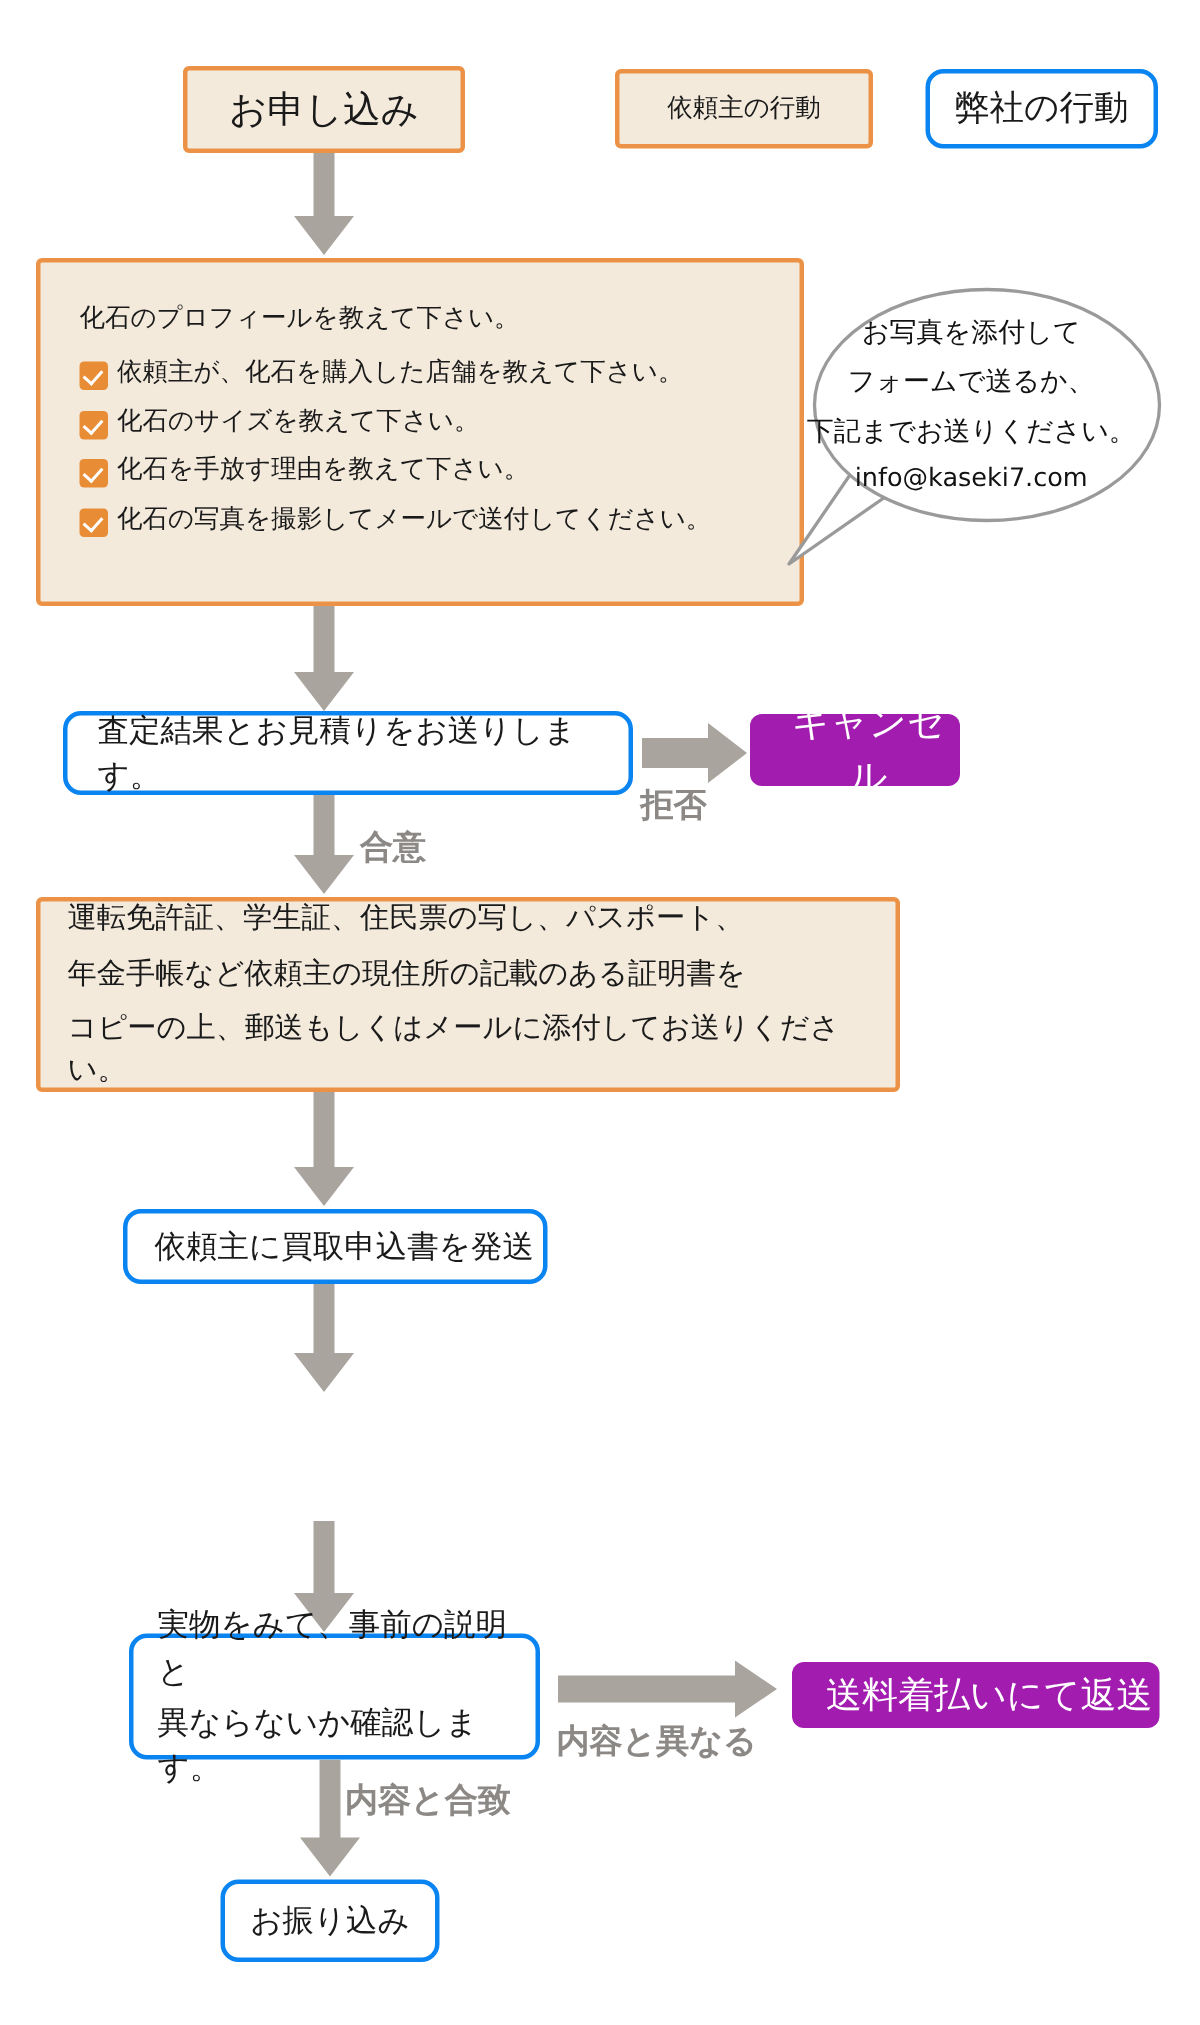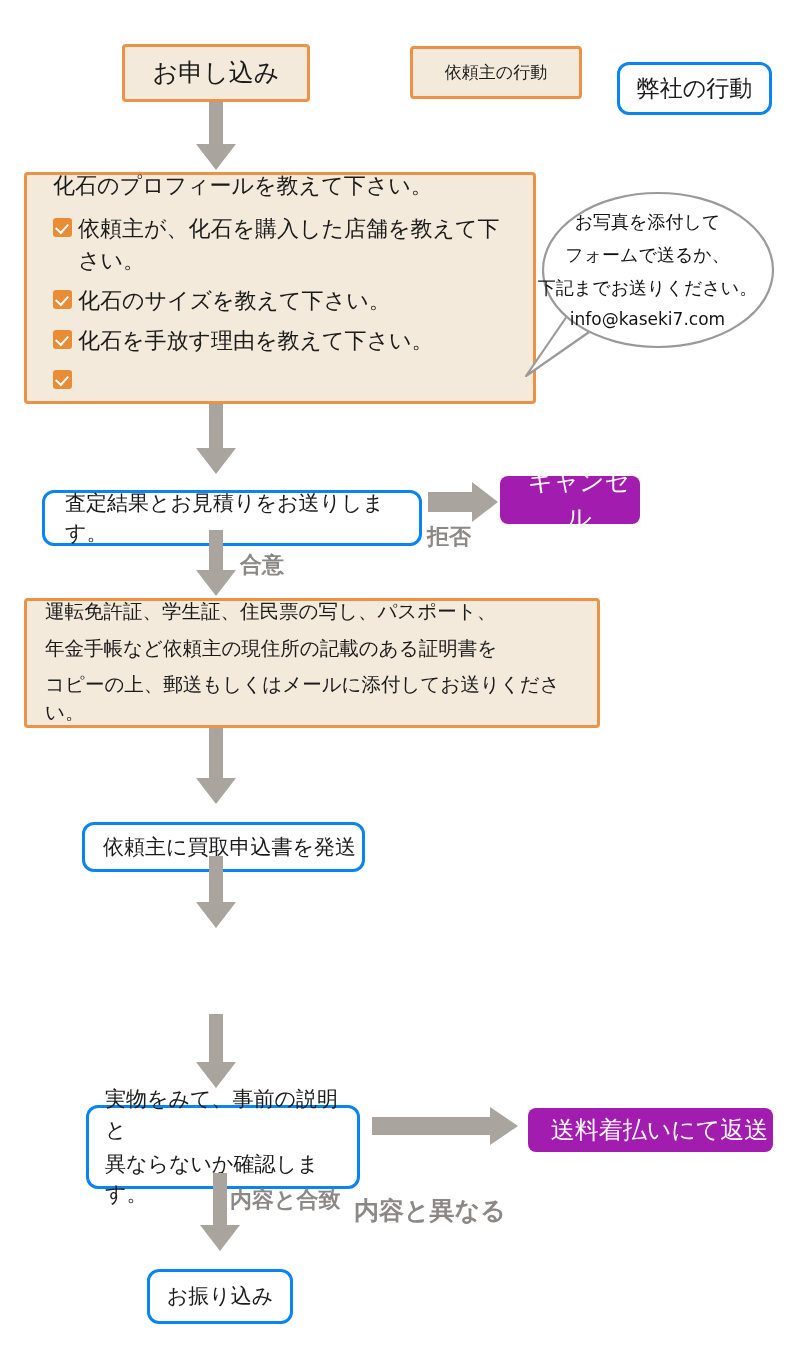--- a/index.html
+++ b/index.html
@@ -28,21 +28,20 @@
   }
   .node.orange {
     background: #f3eadc;
     border: 3px solid #ec9246;
     border-radius: 4px;
   }
   .node.blue {
     background: #ffffff;
     border: 3px solid #0a84f0;
     border-radius: 12px;
-    margin-top: 16px;
   }
   .node.gray {
     background: #a21caf;
     border: none;
     border-radius: 8px;
     color: #ffffff;
     padding-left: 18px;
   }
   .node.center { align-items: center; text-align: center; }
   .node.left   { align-items: flex-start; text-align: left; }
@@ -114,38 +113,39 @@
   <div class="node orange center" style="left:122px; top:44px; width:188px; height:58px; font-size:25px;">
     <span>お申し込み</span>
   </div>
 
   <div class="arrow" style="left:190px; top:102px; width:52px; height:70px;">
     <svg width="52" height="70" viewBox="0 0 52 70">
       <polygon points="19,0 33,0 33,42 46,42 26,68 6,42 19,42" fill="#aaa49f"></polygon>
     </svg>
   </div>
 
-  <div class="node orange left" style="left:24px; top:172px; width:512px; height:232px; font-size:22px; padding:14px 18px 32px 26px;">
+  <div class="node orange left" style="left:24px; top:172px; width:512px; height:232px; font-size:17px; padding:14px 18px 32px 26px;font-family:Liberation Serif, serif;">
     <div class="plain-row" style="padding:5px 0 7px 0;">
       <span>化石のプロフィールを教えて下さい。</span>
     </div>
     <div class="check-row" style="padding:4px 0;">
       <span class="checkbox"></span>
       <span>依頼主が、化石を購入した店舗を教えて下さい。</span>
     </div>
     <div class="check-row" style="padding:4px 0;">
       <span class="checkbox"></span>
       <span>化石のサイズを教えて下さい。</span>
     </div>
     <div class="check-row" style="padding:4px 0;">
       <span class="checkbox"></span>
       <span>化石を手放す理由を教えて下さい。</span>
     </div>
     <div class="check-row" style="padding:4px 0;">
       <span class="checkbox"></span>
+      <span>化石の写真を撮影してメールで送付してください。</span>
     </div>
   </div>
 
   <div class="bubble" style="left:510px; top:182px; width:290px; height:200px;">
     <svg width="290" height="200" viewBox="0 0 290 200">
       <path d="M 68 118 L 16 194 L 82 148 Z" fill="#ffffff" stroke="#9a9a9a" stroke-width="2.2" stroke-linejoin="round"></path>
       <ellipse cx="148" cy="88" rx="115" ry="77" fill="#ffffff" stroke="#9a9a9a" stroke-width="2.2"></ellipse>
     </svg>
   </div>
   <div class="bubble-text" style="left:540px; top:208px; width:215px; font-size:18px;">
@@ -225,21 +225,21 @@
   <div class="node blue left" style="left:86px; top:1089px; width:274px; height:84px; font-size:21px; padding-left:16px;">
     <span class="line" style="padding:2px 0;">実物をみて、事前の説明と</span>
     <span class="line" style="padding:2px 0;">異ならないか確認します。</span>
   </div>
 
   <div class="arrow" style="left:372px; top:1107px; width:148px; height:40px;">
     <svg width="148" height="40" viewBox="0 0 148 40">
       <polygon points="0,10 118,10 118,0 146,19 118,38 118,28 0,28" fill="#aaa49f"></polygon>
     </svg>
   </div>
-  <div class="edge-label" style="left:354px; top:1146px; font-size:25px;margin-top:48px;">
+  <div class="edge-label" style="left:371px; top:1146px; font-size:22px;">
     <span>内容と異なる</span>
   </div>
 
   <div class="node gray center" style="left:528px; top:1108px; width:245px; height:44px; font-size:24px;">
     <span>送料着払いにて返送</span>
   </div>
 
   <div class="arrow" style="left:194px; top:1173px; width:52px; height:80px;">
     <svg width="52" height="80" viewBox="0 0 52 80">
       <polygon points="19,0 33,0 33,52 46,52 26,78 6,52 19,52" fill="#aaa49f"></polygon>

